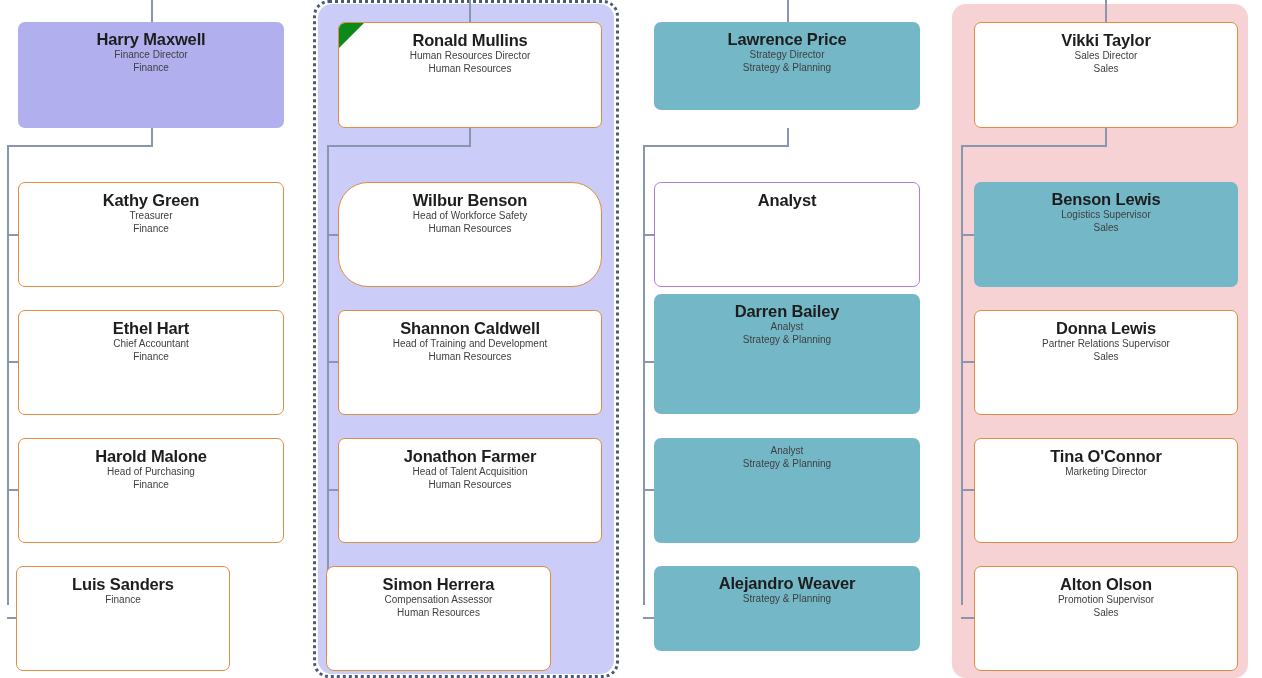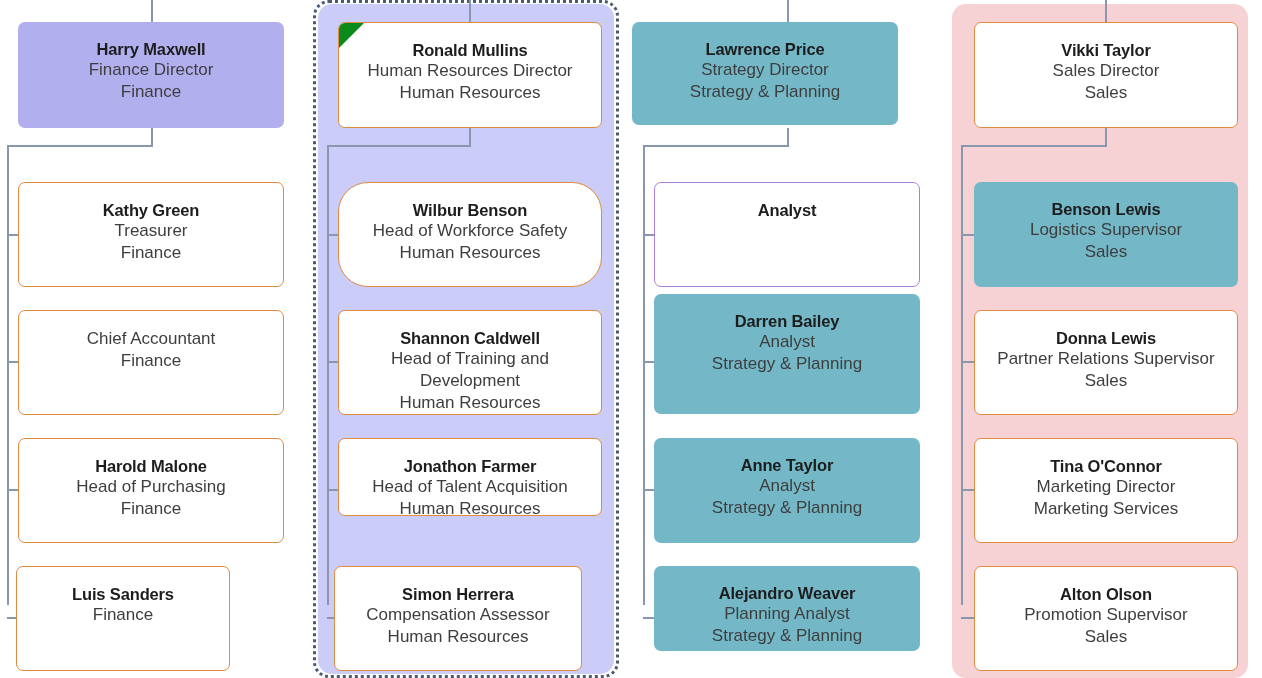--- a/index.html
+++ b/index.html
@@ -49,21 +49,21 @@
     background: #8897ad;
   }
   .conn-v { width: 2px; }
   .conn-h { height: 2px; }
 
   
   .card {
     position: absolute;
     box-sizing: border-box;
     border-radius: 7px;
-    padding: 17px 10px 0 10px;
+    padding: 7px 10px 0 10px;
     text-align: center;
     overflow: hidden;
   }
   .card-white {
     background: #ffffff;
     border: 1.6px solid #e08b3e;
   }
   .card-purple {
     background: #b2afef;
     border: none;
@@ -79,21 +79,21 @@
 
   .card-name {
     font-size: 16.5px;
     font-weight: bold;
     color: #1d1d1d;
     line-height: 1.23;
     letter-spacing: -0.15px;
   }
   .card-title,
   .card-dept {
-    font-size: 17px;
+    font-size: 10px;
     font-weight: normal;
     color: #3e3e3e;
     line-height: 1.28;
   }
 
   
   .corner-flag {
     position: absolute;
     top: 0;
     left: 0;
@@ -129,20 +129,21 @@
     <div class="card-dept">Finance</div>
   </div>
 
   <div class="card card-white" style="left:18px; top:182px; width:266px; height:105px;">
     <div class="card-name">Kathy Green</div>
     <div class="card-title">Treasurer</div>
     <div class="card-dept">Finance</div>
   </div>
 
   <div class="card card-white" style="left:18px; top:310px; width:266px; height:105px;">
+    <div class="card-name">Ethel Hart</div>
     <div class="card-title">Chief Accountant</div>
     <div class="card-dept">Finance</div>
   </div>
 
   <div class="card card-white" style="left:18px; top:438px; width:266px; height:105px;">
     <div class="card-name">Harold Malone</div>
     <div class="card-title">Head of Purchasing</div>
     <div class="card-dept">Finance</div>
   </div>
 
@@ -172,68 +173,66 @@
     <div class="card-title">Head of Workforce Safety</div>
     <div class="card-dept">Human Resources</div>
   </div>
 
   <div class="card card-white" style="left:338px; top:310px; width:264px; height:105px;">
     <div class="card-name">Shannon Caldwell</div>
     <div class="card-title">Head of Training and Development</div>
     <div class="card-dept">Human Resources</div>
   </div>
 
-  <div class="card card-white" style="left:338px; top:438px; width:264px; height:78px;">
+  <div class="card card-white" style="left:338px; top:438px; width:264px; height:105px;">
     <div class="card-name">Jonathon Farmer</div>
     <div class="card-title">Head of Talent Acquisition</div>
     <div class="card-dept">Human Resources</div>
   </div>
 
-  <div class="card card-white" style="left:334px; top:566px; width:248px; height:105px;">
+  <div class="card card-white" style="left:326px; top:566px; width:225px; height:105px;border-radius:8px;">
     <div class="card-name">Simon Herrera</div>
     <div class="card-title">Compensation Assessor</div>
     <div class="card-dept">Human Resources</div>
   </div>
 
   <div class="conn conn-v" style="left:787px; top:0px;   height:22px;"></div>
   <div class="conn conn-v" style="left:787px; top:128px; height:18px;"></div>
   <div class="conn conn-h" style="left:643px; top:145px; width:146px;"></div>
   <div class="conn conn-v" style="left:643px; top:145px; height:460px;"></div>
   <div class="conn conn-h" style="left:643px; top:234px; width:13px;"></div>
   <div class="conn conn-h" style="left:643px; top:361px; width:13px;"></div>
   <div class="conn conn-h" style="left:643px; top:489px; width:13px;"></div>
   <div class="conn conn-h" style="left:643px; top:617px; width:13px;"></div>
 
-  <div class="card card-teal" style="left:632px; top:22px; width:266px; height:103px;">
+  <div class="card card-teal" style="left:654px; top:22px; width:266px; height:88px;">
     <div class="card-name">Lawrence Price</div>
     <div class="card-title">Strategy Director</div>
     <div class="card-dept">Strategy &amp; Planning</div>
   </div>
 
   <div class="card card-vacancy" style="left:654px; top:182px; width:266px; height:105px;">
     <div class="card-name">Analyst</div>
     <div class="card-title"></div>
     <div class="card-dept"></div>
   </div>
 
   <div class="card card-teal" style="left:654px; top:294px; width:266px; height:120px;">
     <div class="card-name">Darren Bailey</div>
     <div class="card-title">Analyst</div>
     <div class="card-dept">Strategy &amp; Planning</div>
   </div>
 
   <div class="card card-teal" style="left:654px; top:438px; width:266px; height:105px;">
-    <div class="card-name">Anne Taylor</div>
     <div class="card-title">Analyst</div>
     <div class="card-dept">Strategy &amp; Planning</div>
   </div>
 
   <div class="card card-teal" style="left:654px; top:566px; width:266px; height:85px;">
     <div class="card-name">Alejandro Weaver</div>
-    <div class="card-title">Planning Analyst</div>
     <div class="card-dept">Strategy &amp; Planning</div>
   </div>
 
   <div class="conn conn-v" style="left:1105px; top:0px;   height:22px;"></div>
   <div class="conn conn-v" style="left:1105px; top:128px; height:18px;"></div>
   <div class="conn conn-h" style="left:961px;  top:145px; width:146px;"></div>
   <div class="conn conn-v" style="left:961px;  top:145px; height:460px;"></div>
   <div class="conn conn-h" style="left:961px;  top:234px; width:13px;"></div>
   <div class="conn conn-h" style="left:961px;  top:361px; width:13px;"></div>
   <div class="conn conn-h" style="left:961px;  top:489px; width:13px;"></div>
@@ -253,21 +252,20 @@
 
   <div class="card card-white" style="left:974px; top:310px; width:264px; height:105px;">
     <div class="card-name">Donna Lewis</div>
     <div class="card-title">Partner Relations Supervisor</div>
     <div class="card-dept">Sales</div>
   </div>
 
   <div class="card card-white" style="left:974px; top:438px; width:264px; height:105px;">
     <div class="card-name">Tina O'Connor</div>
     <div class="card-title">Marketing Director</div>
-    <div class="card-dept">Marketing Services</div>
   </div>
 
   <div class="card card-white" style="left:974px; top:566px; width:264px; height:105px;">
     <div class="card-name">Alton Olson</div>
     <div class="card-title">Promotion Supervisor</div>
     <div class="card-dept">Sales</div>
   </div>
 
 </div>
 

